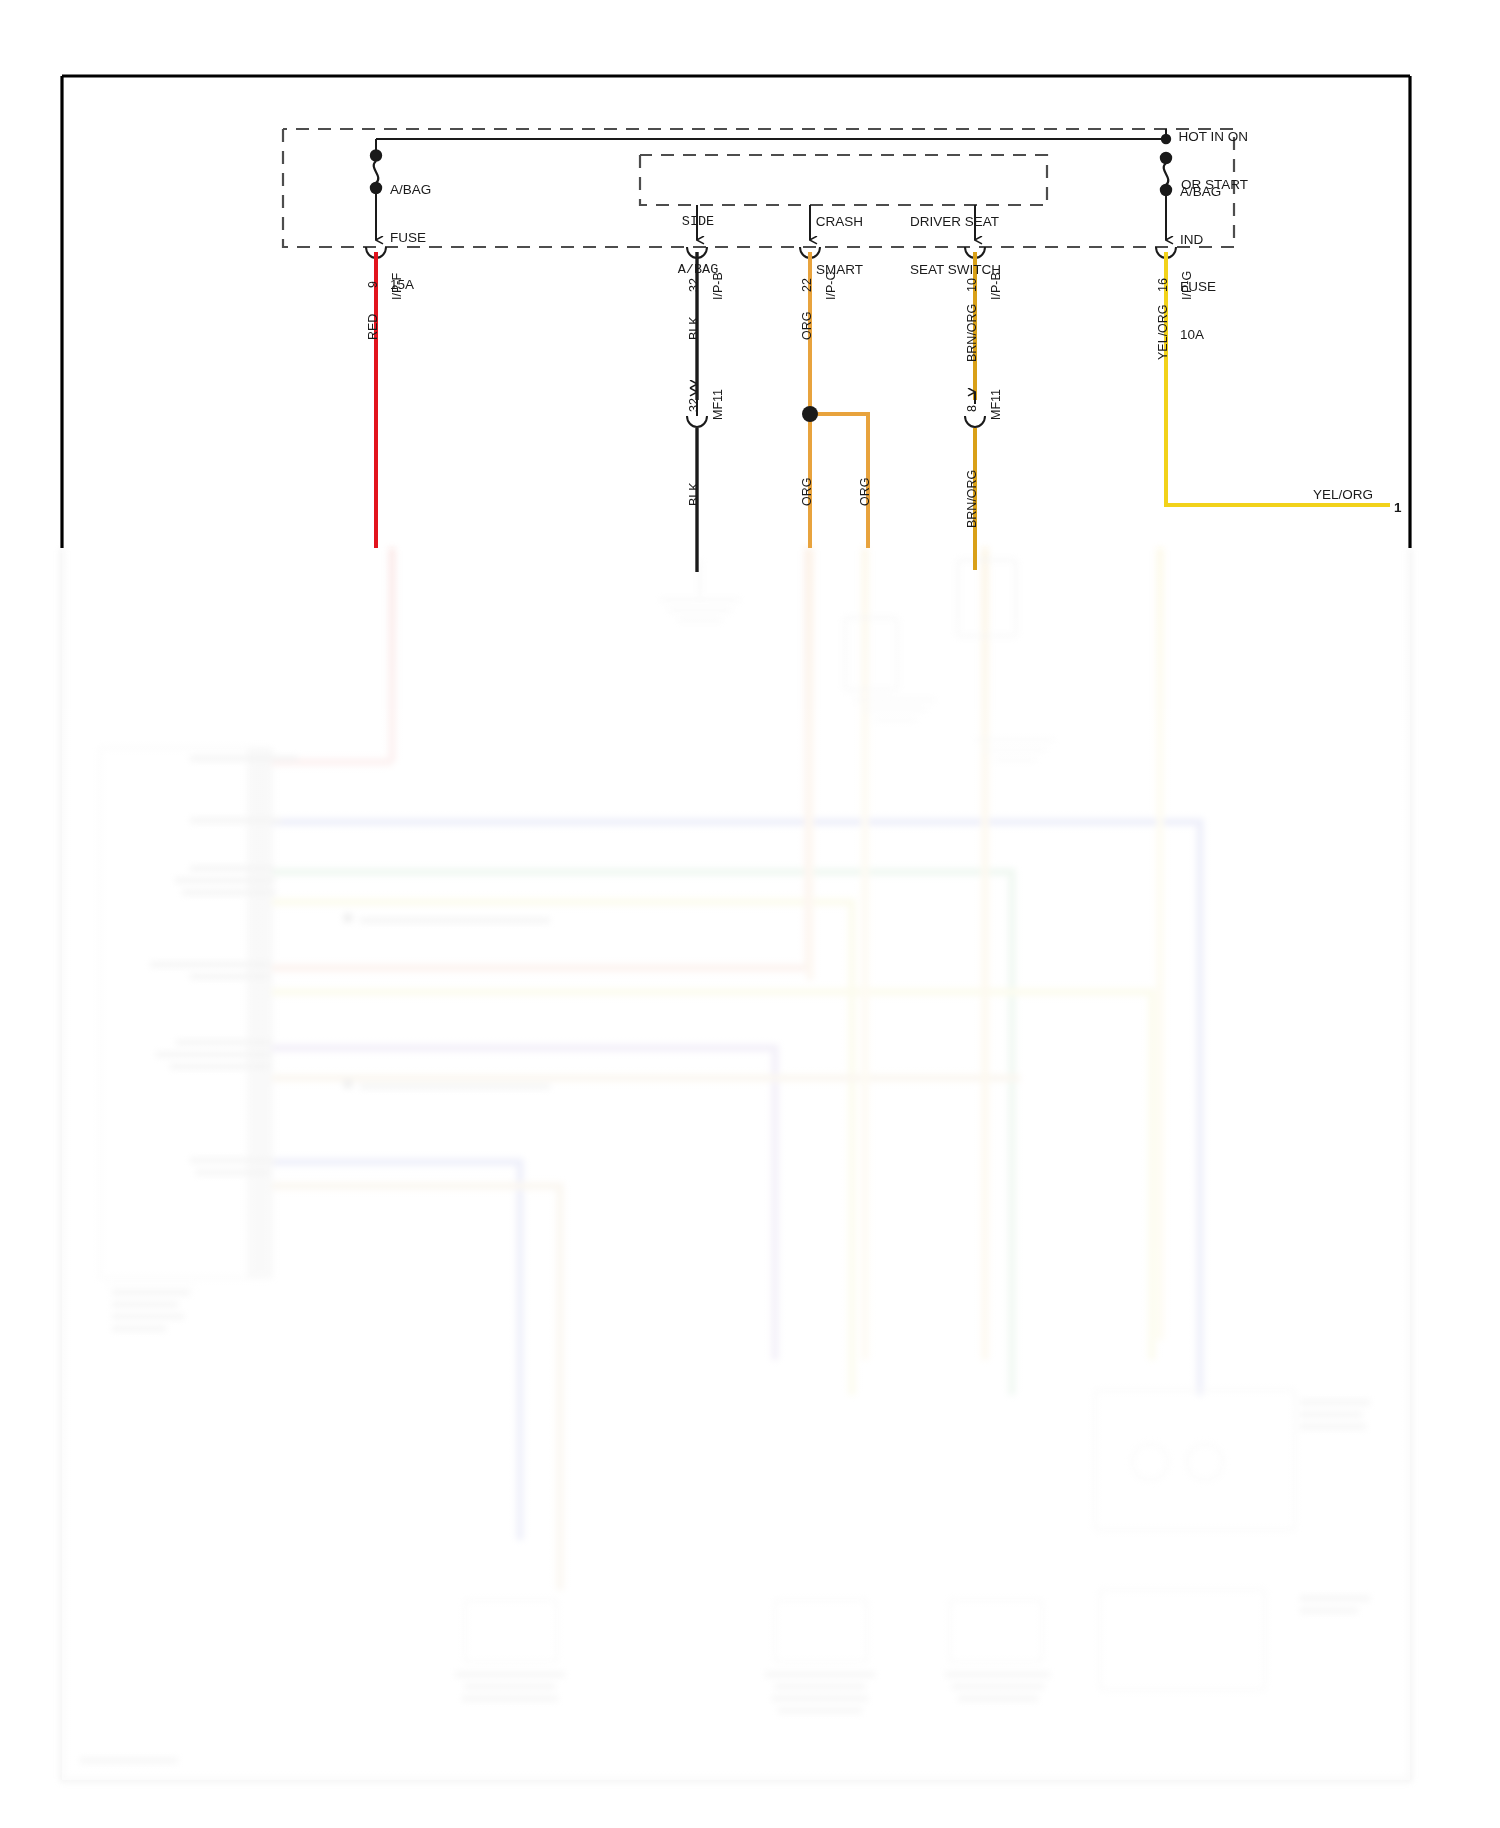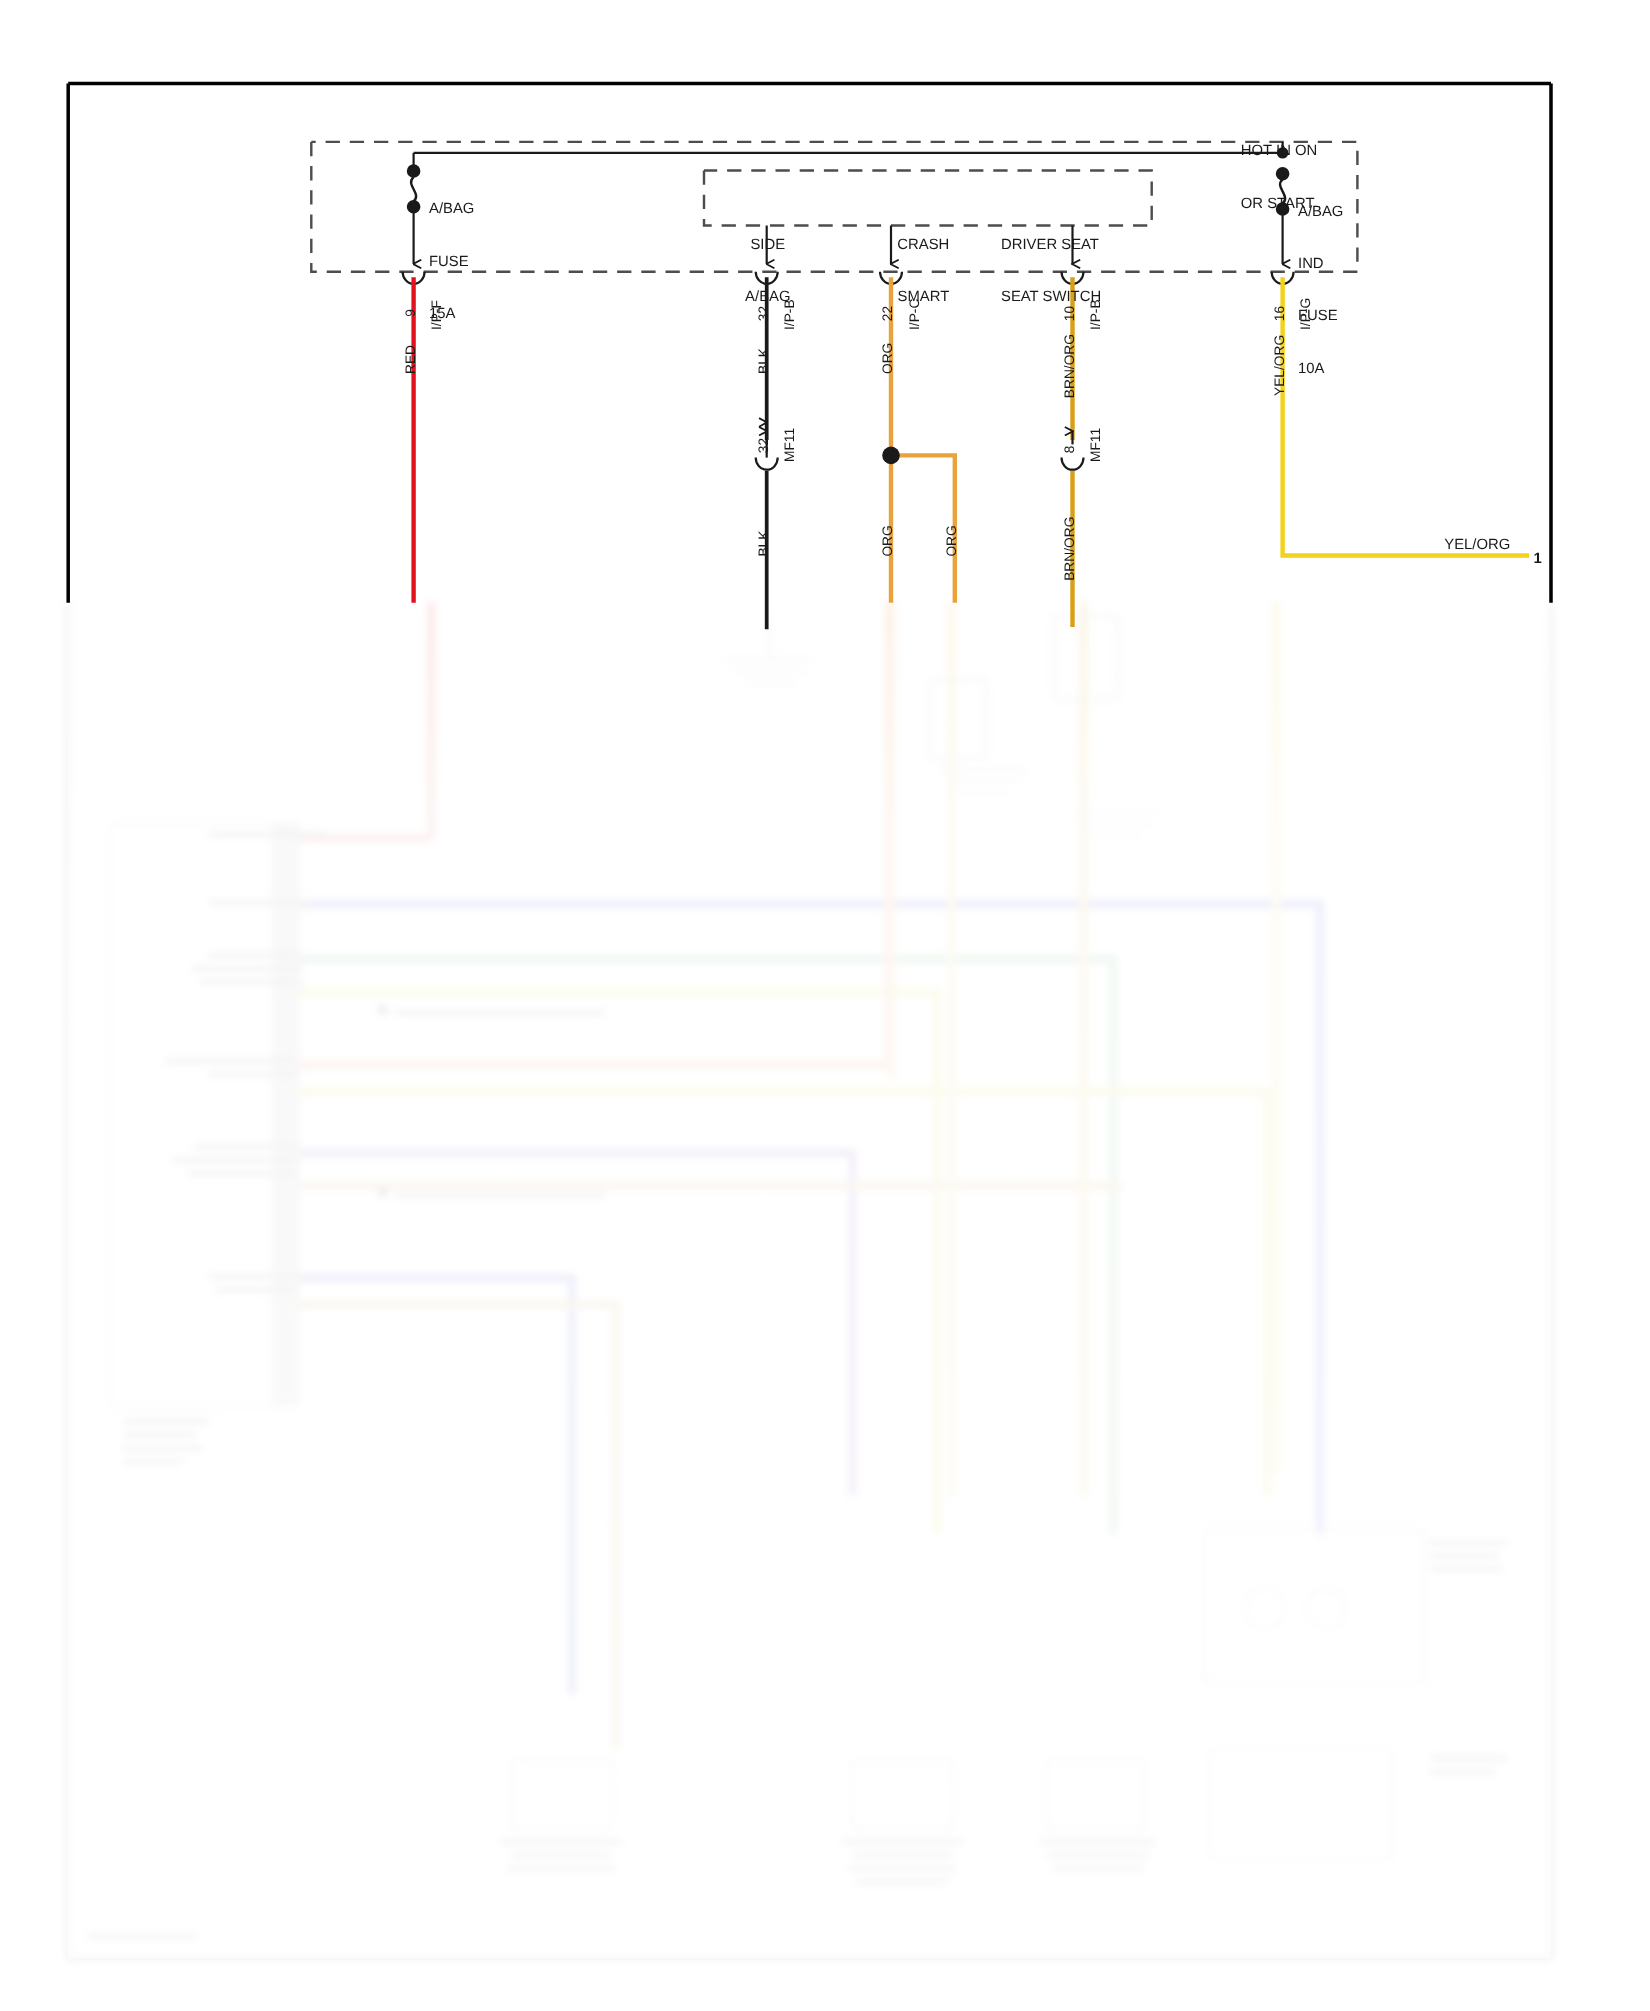--- a/index.html
+++ b/index.html
@@ -189,39 +189,39 @@
     <g fill="none" stroke="#1a1a1a" stroke-width="2">
       <path d="M965 416 A10 11 0 0 0 985 416"></path>
     </g>
     <path d="M975 404 L975 392" stroke="#1a1a1a" stroke-width="2" fill="none" marker-end="url(#arr)"></path>
 
     <path d="M1166 252 L1166 505 L1390 505" stroke="#f2d21a" stroke-width="4" fill="none"></path>
   </svg>
 
 
 
-  <div class="lbl s13" style="left:1128px;top:97px;text-align:left;width:120px;">
+  <div class="lbl s13" style="left:1128px;top:97px;text-align:right;width:120px;">
     <div>HOT IN ON</div>
     <div>OR START</div>
   </div>
 
   <div class="lbl s13" style="left:390px;top:150px;">
     <div>A/BAG</div>
     <div>FUSE</div>
     <div>15A</div>
   </div>
 
   <div class="lbl s13" style="left:1180px;top:152px;">
     <div>A/BAG</div>
     <div>IND</div>
     <div>FUSE</div>
     <div>10A</div>
   </div>
 
-  <div class="lbl s13" style="left:658px;top:182px;text-align:center;width:80px;">
+  <div class="lbl s13" style="left:658px;top:182px;text-align:center;width:80px;font-family:Liberation Mono, monospace;">
     <div>SIDE</div>
     <div>A/BAG</div>
   </div>
 
   <div class="lbl s13" style="left:783px;top:182px;text-align:right;width:80px;">
     <div>CRASH</div>
     <div>SMART</div>
   </div>
 
   <div class="lbl s13" style="left:910px;top:182px;text-align:left;width:132px;">

